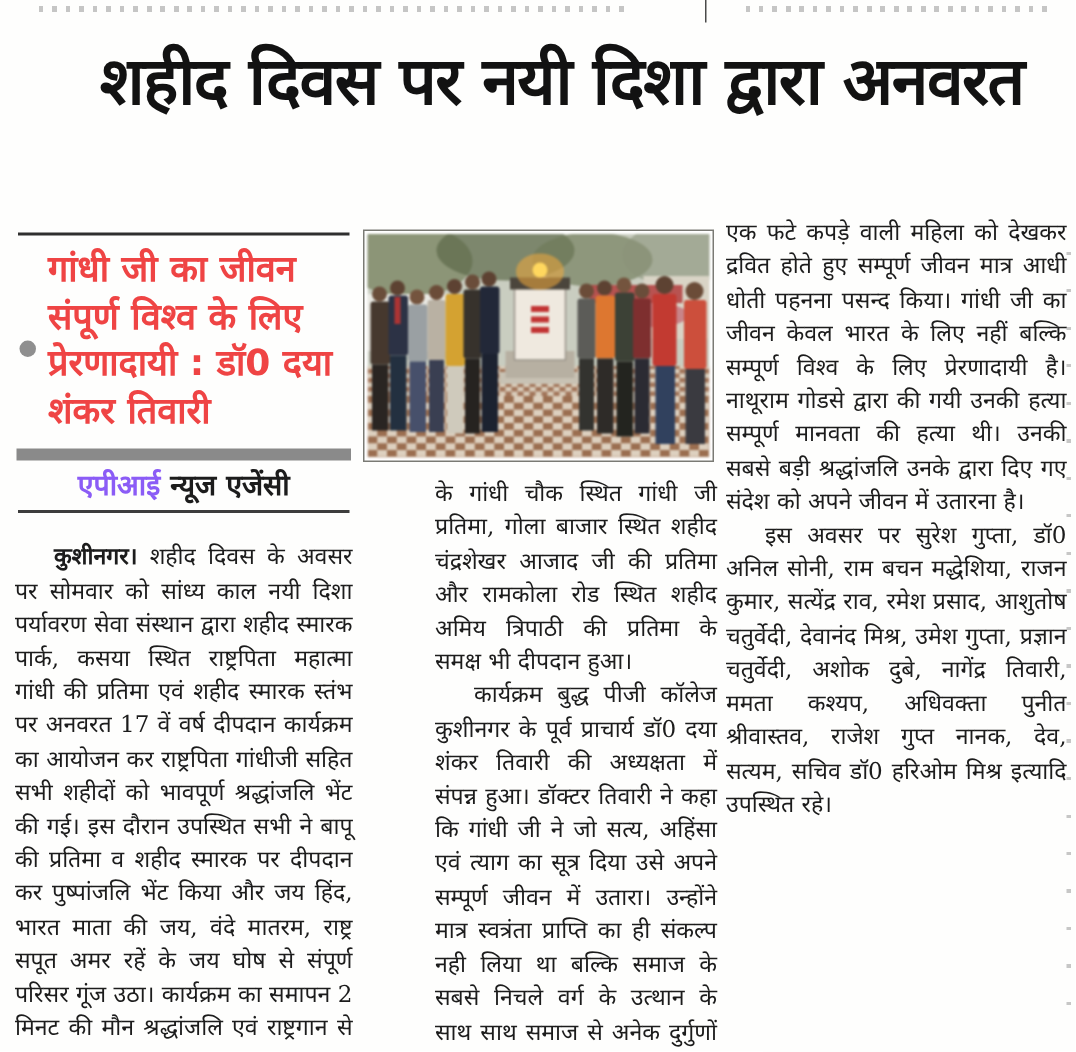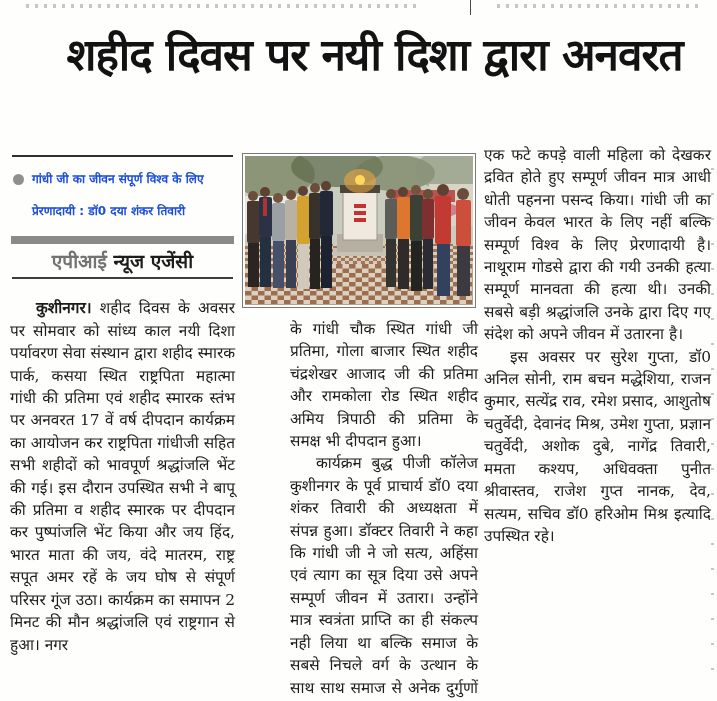--- a/index.html
+++ b/index.html
@@ -21,28 +21,28 @@
     font-weight:700;font-size:44px;line-height:56px;color:#121212;letter-spacing:-1px;
   }
 
   
   .col{position:absolute;font-size:15.4px;line-height:22.4px;text-align:justify;}
   .col1{left:10px;top:155px;width:225px;}
   .col2{left:242px;top:153px;width:236px;}
   .col3{left:484px;top:144px;width:227px;}
 
   .subhead-rule{border-top:2px solid #2f2f2f;margin:0 2px 7px 2px;}
-  .subhead{display:flex;font-weight:700;font-size:12px;line-height:31.5px;
-    text-align:left;font-family:"DejaVu Sans","Liberation Sans",sans-serif;color:#1d4ed8;}
+  .subhead{display:flex;font-weight:700;font-size:24px;line-height:31.5px;
+    text-align:left;font-family:"DejaVu Sans","Liberation Sans",sans-serif;color:#ef4444;align-items:center;}
   .bullet{flex:none;width:11px;height:11px;border-radius:50%;background:#8f8f8f;margin:10px 8px 0 3px;}
   .gray-bar{height:8px;background:#8a8a8a;margin:9px 1px 0 1px;}
   .byline{margin:4px 2px 0 2px;padding:2px 0 5px 0;text-align:center;
     font-family:"DejaVu Sans","Liberation Sans",sans-serif;
     font-weight:700;font-size:19px;border-bottom:2px solid #3d3d3d;}
-  .byline .accent{color:#737373;}
+  .byline .accent{color:#8b5cf6;}
   .bodytext{margin-top:18px;}
   .lead{font-weight:700;}
   .indent{text-indent:26px;}
   p{margin:0;}
 
   
   .photo-frame{width:234px;height:155px;border:1px solid #7a7a74;background:#fff;
     padding:2px;box-sizing:border-box;}
   .photo-frame svg{display:block;width:228px;height:149px;filter:blur(.6px);}
   .col2 .bodytext{margin-top:10px;margin-left:48px;}

